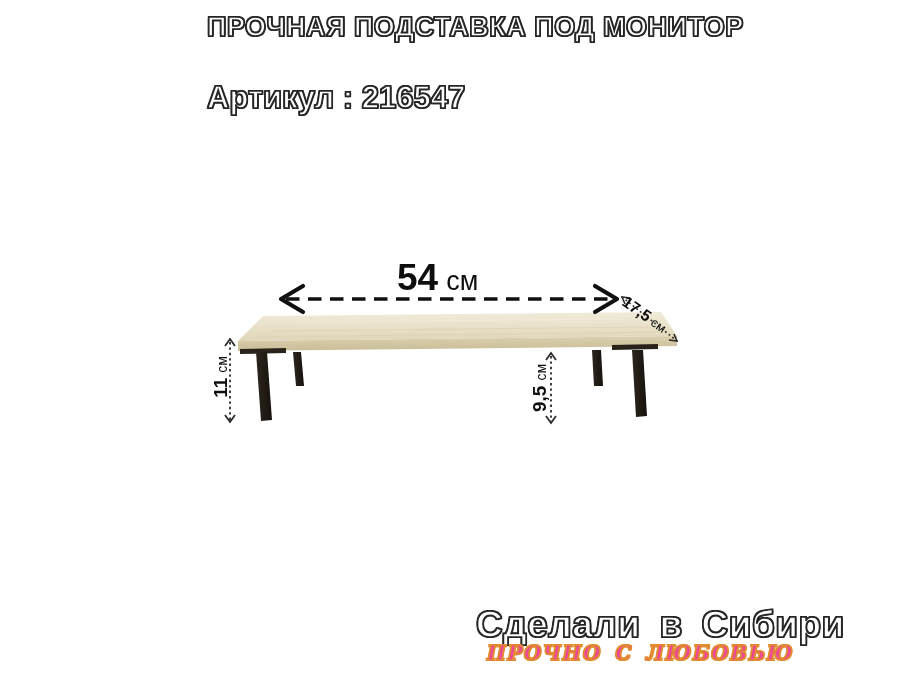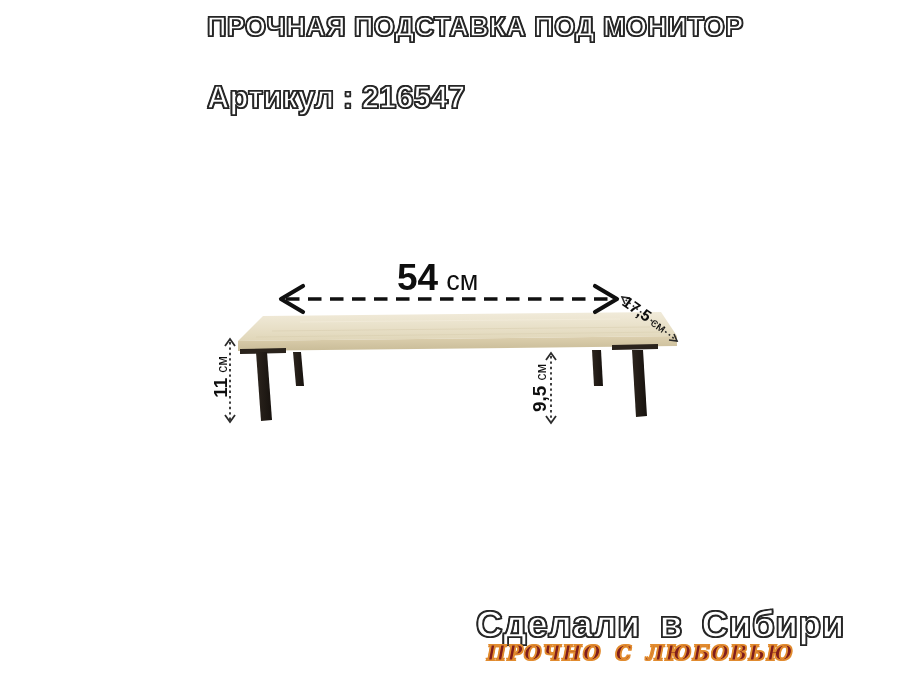--- a/index.html
+++ b/index.html
@@ -8,21 +8,21 @@
     font-family:"Liberation Sans","DejaVu Sans",sans-serif;
   }
   .abs{position:absolute;white-space:nowrap;}
   
   .outline-dark{
     color:#ffffff;
     -webkit-text-stroke:1.5px #262626;
     text-shadow:-1px -1px 0 #262626,1px -1px 0 #262626,-1px 1px 0 #262626,1px 1px 0 #262626;
   }
   .outline-orange{
-    color:#7f1d1d;
+    color:#ec4899;
     -webkit-text-stroke:1.2px #e28c2f;
     text-shadow:-1px -1px 0 #e28c2f,1px -1px 0 #e28c2f,-1px 1px 0 #e28c2f,1px 1px 0 #e28c2f;
   }
   .title{left:207px;top:12px;font-size:27px;font-weight:bold;letter-spacing:.5px;}
   .article{left:207px;top:44px;font-size:31px;font-weight:bold;letter-spacing:0;margin-top:36px;}
   .material{left:506px;top:90px;font-size:47px;font-weight:bold;letter-spacing:1px;
     -webkit-text-stroke:1.7px #262626;}
   .diagram{position:absolute;left:0;top:0;width:900px;height:675px;}
   .dim-label{position:absolute;display:flex;align-items:baseline;color:#0e0e0e;}
   .dim-value{font-weight:bold;}

